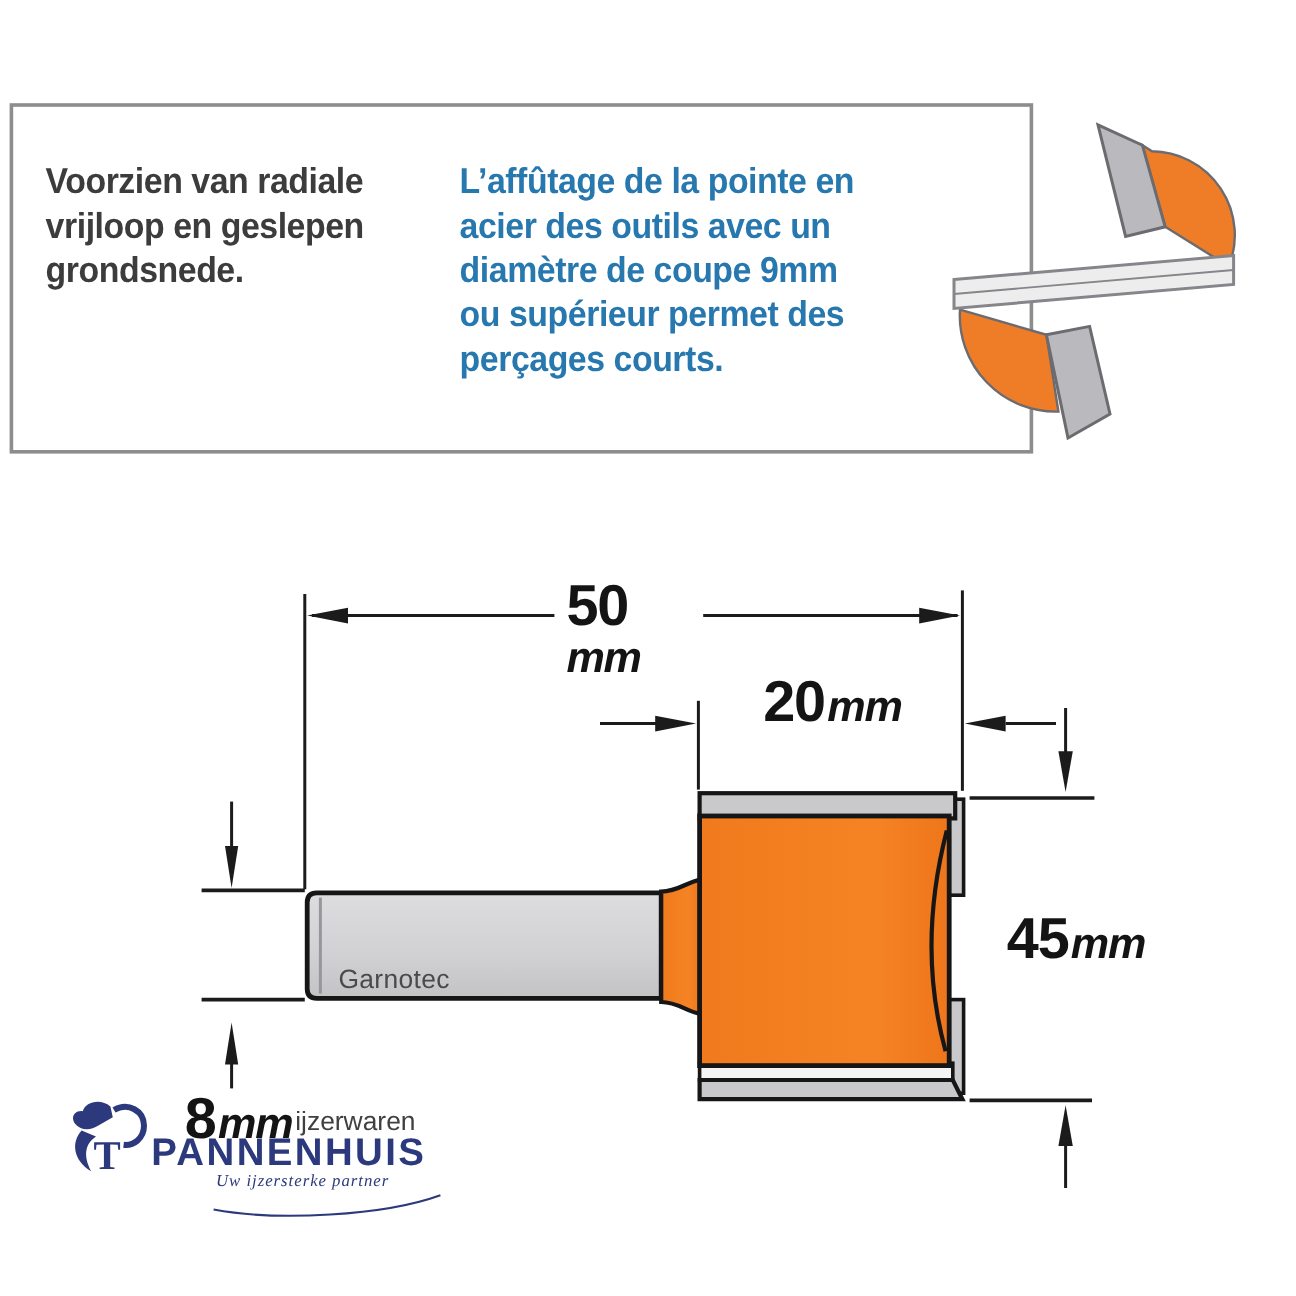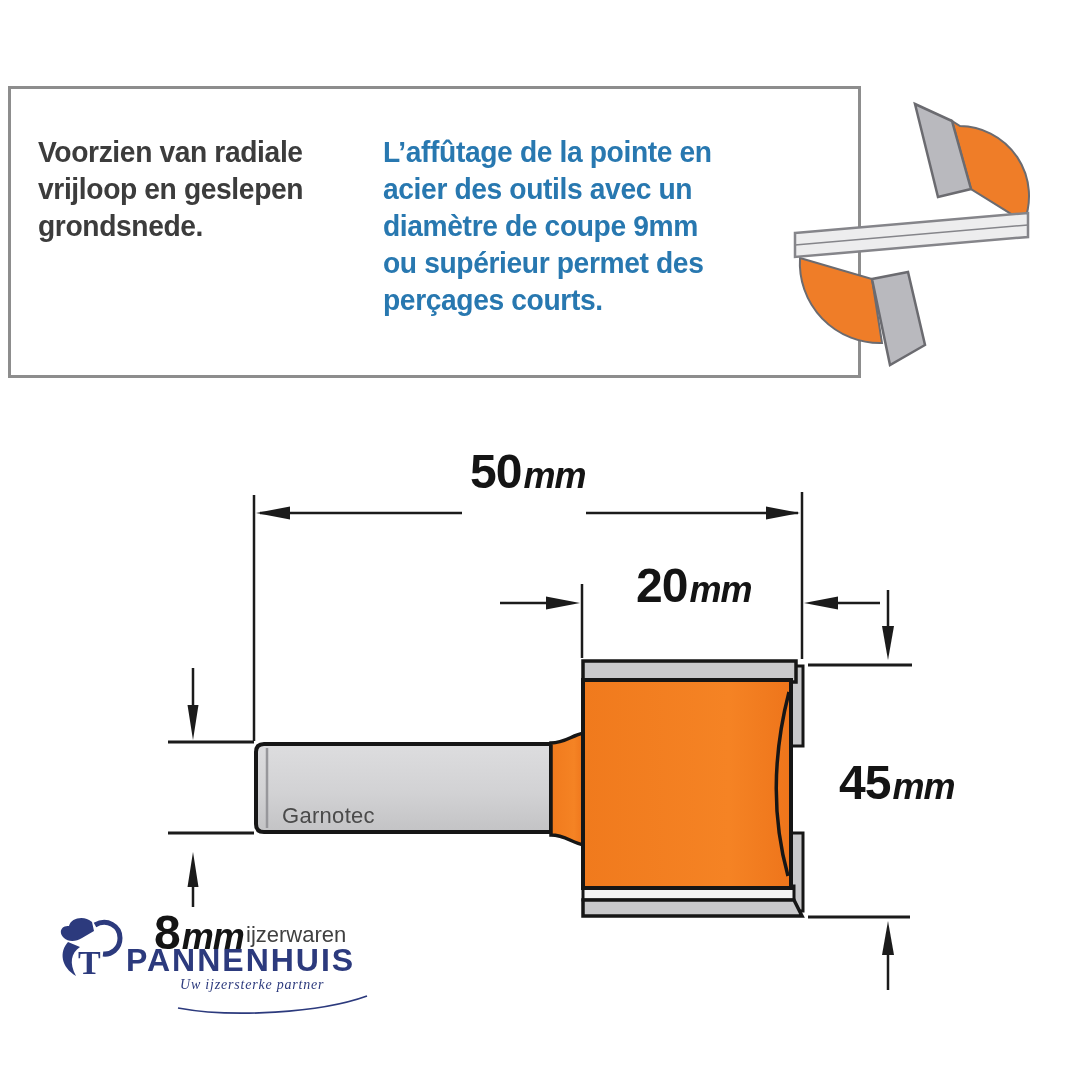--- a/index.html
+++ b/index.html
@@ -13,21 +13,21 @@
         letter-spacing:-0.4px;transform:scaleX(0.94);transform-origin:left top;white-space:nowrap;}
   #dutch-desc{left:27px;top:44px;color:#3c3c3c;}
   #french-desc{left:372px;top:44px;color:#2878b0;}
   #cutter-pictogram{position:absolute;left:779px;top:6px;}
 
   
   .dim-label{position:absolute;display:flex;align-items:baseline;color:#141414;
              font-weight:700;white-space:nowrap;line-height:1;}
   .dim-label .num{font-size:48px;letter-spacing:-1px;}
   .dim-label .unit{font-size:36px;letter-spacing:-1px;margin-left:2px;font-style:italic;}
-  #dim-length-label{left:470px;top:448px;}
+  #dim-length-label{left:470px;top:482px;flex-direction:column;}
   #dim-cut-label{left:636px;top:562px;justify-content:flex-end;}
   #dim-diameter-label{left:839px;top:759px;}
   #dim-shank-label{left:154px;top:909px;}
 
   #shank-brand{position:absolute;left:282px;top:803px;font-size:22px;color:#4a4a4a;
                letter-spacing:0.3px;text-align:center;}
 
   
   #store-type{position:absolute;left:246px;top:922px;font-size:22px;color:#404040;}
   #store-name{position:absolute;left:126px;top:942px;font-size:32px;font-weight:700;

